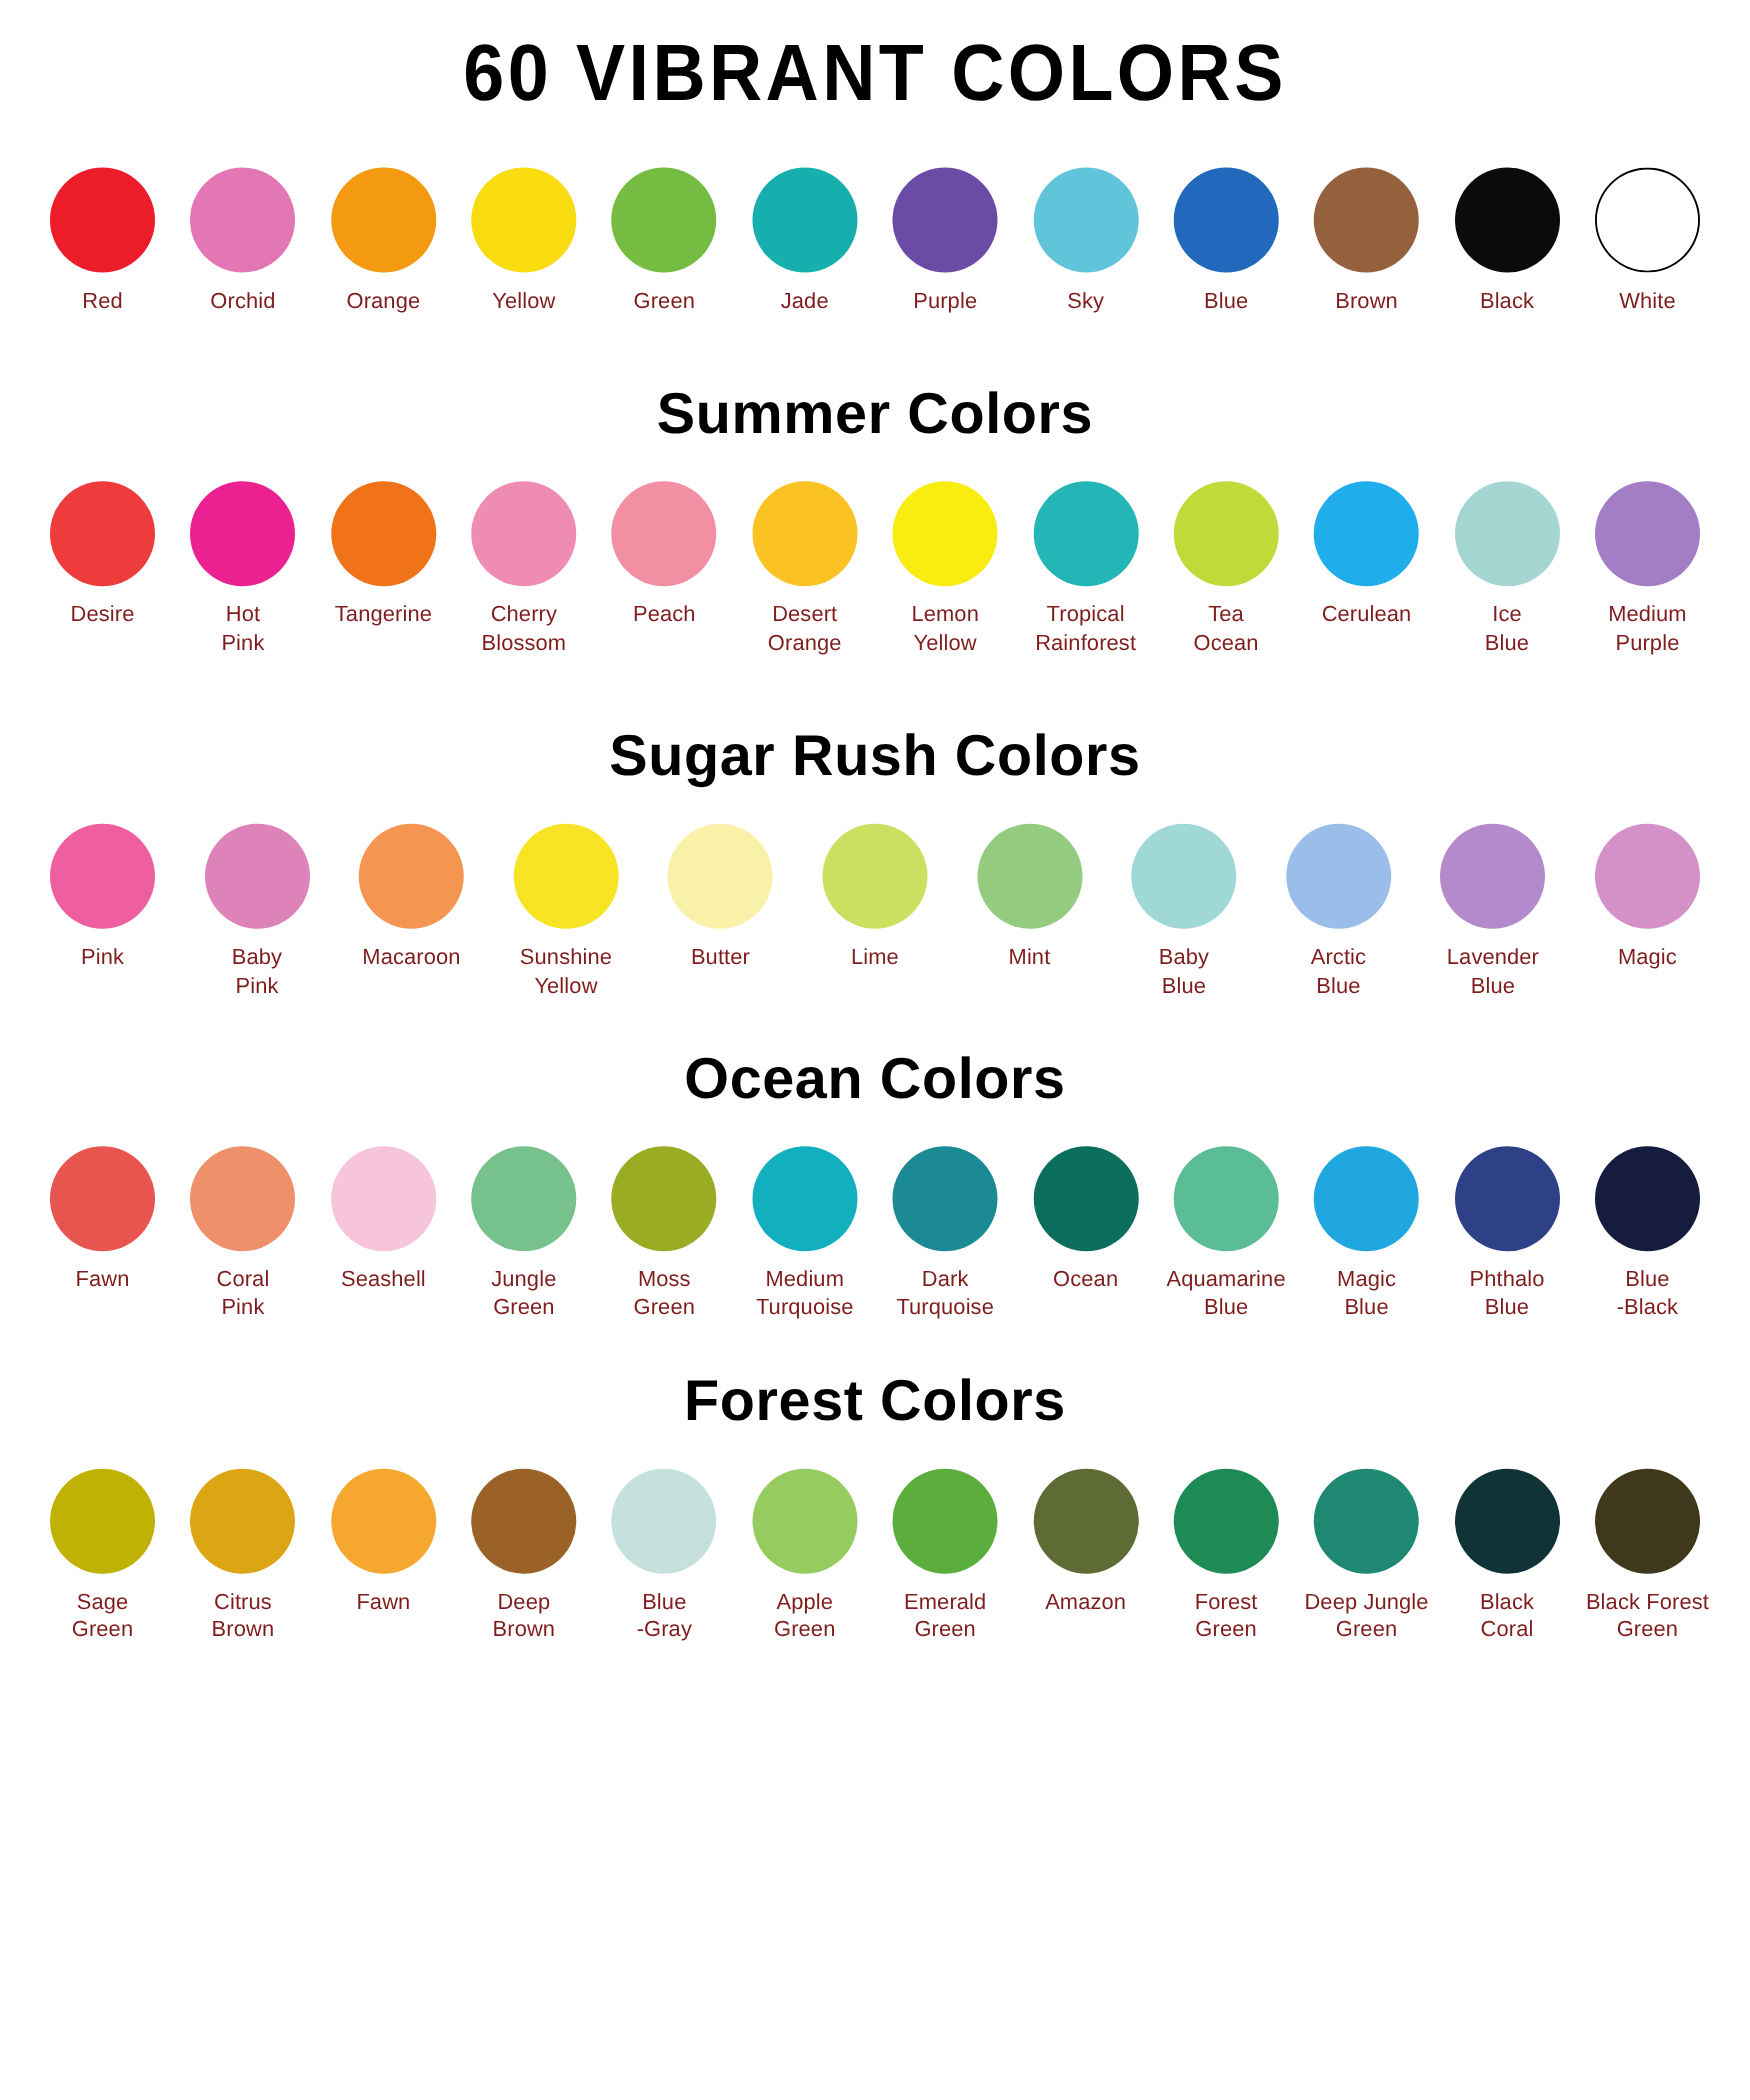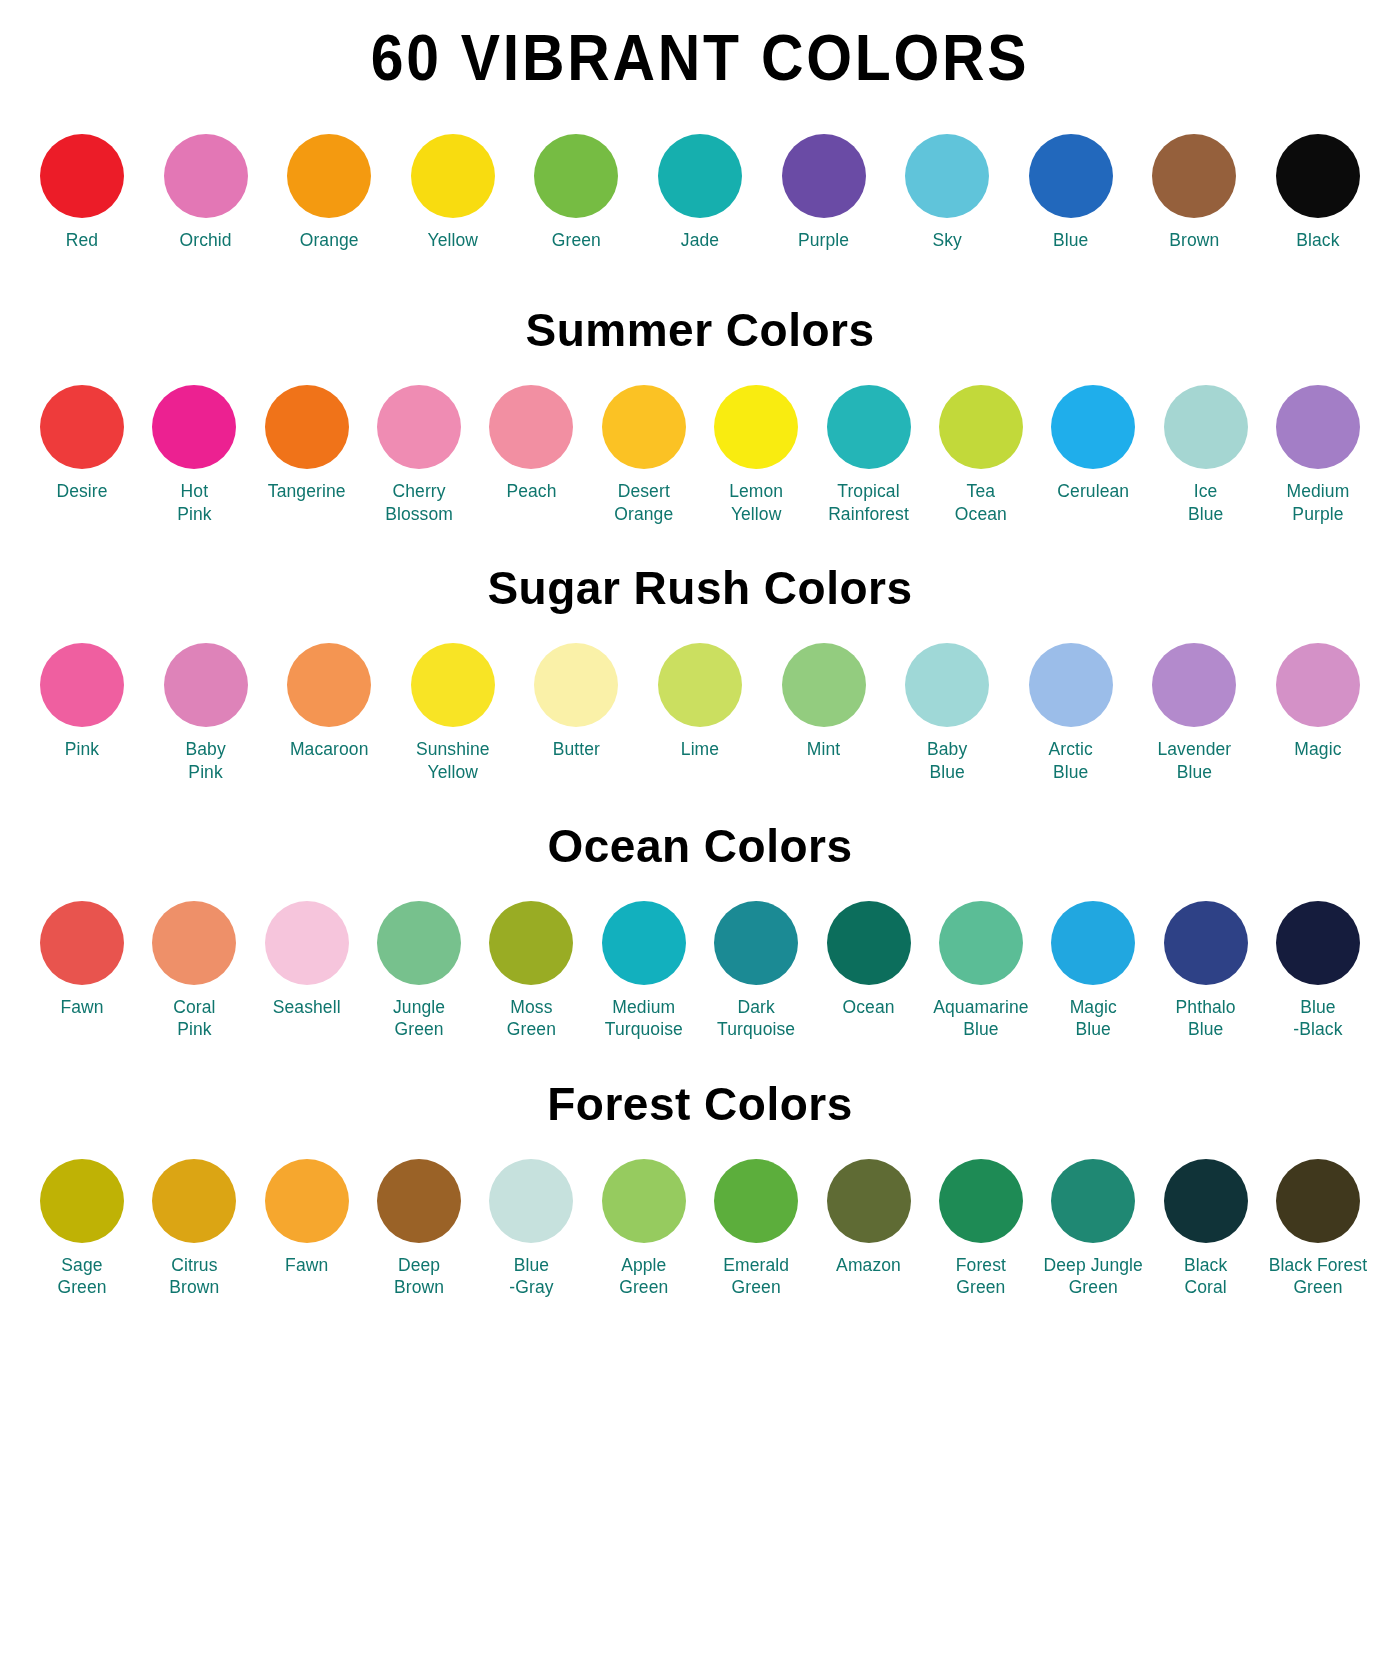--- a/index.html
+++ b/index.html
@@ -74,31 +74,31 @@
   .dot.outlined {
     box-shadow: inset 0 0 0 1.5px #000000;
   }
   .dot-label {
     margin-top: 11px;
     font-family: "Liberation Sans", "DejaVu Sans", sans-serif;
     font-size: 17.5px;
     font-weight: 400;
     line-height: 1.28;
     text-align: center;
-    color: #0f766e;
+    color: #7f1d1d;
     white-space: pre-line;
     letter-spacing: 0.1px;
   }
 
   
   #section-essential      { margin-top: 44px; }
   #section-essential .swatch-row   { margin-top: 32px; }
   #section-summer         { margin-top: 56px; }
   #section-summer .swatch-row      { margin-top: 32px; }
-  #section-sugar-rush     { margin-top: 40px; }
+  #section-sugar-rush     { margin-top: 56px; }
   #section-sugar-rush .swatch-row  { margin-top: 32px; }
   #section-ocean          { margin-top: 40px; }
   #section-ocean .swatch-row       { margin-top: 32px; }
   #section-forest         { margin-top: 40px; }
   #section-forest .swatch-row      { margin-top: 32px; }
 </style>
 </head>
 <body>
 
 <div class="page">
@@ -145,20 +145,24 @@
             <div class="dot-label">Blue</div>
           </div>
           <div class="swatch-cell">
             <div class="dot" style="background: rgb(149, 96, 60);"></div>
             <div class="dot-label">Brown</div>
           </div>
           <div class="swatch-cell">
             <div class="dot" style="background: rgb(11, 11, 11);"></div>
             <div class="dot-label">Black</div>
           </div>
+          <div class="swatch-cell">
+            <div class="dot outlined" style="background: rgb(255, 255, 255);"></div>
+            <div class="dot-label">White</div>
+          </div>
         </div>
       </div>
       <div class="section" id="section-summer">
         <h2 class="section-title">Summer Colors</h2>
         <div class="swatch-row">
           <div class="swatch-cell">
             <div class="dot" style="background: rgb(238, 59, 59);"></div>
             <div class="dot-label">Desire</div>
           </div>
           <div class="swatch-cell">

